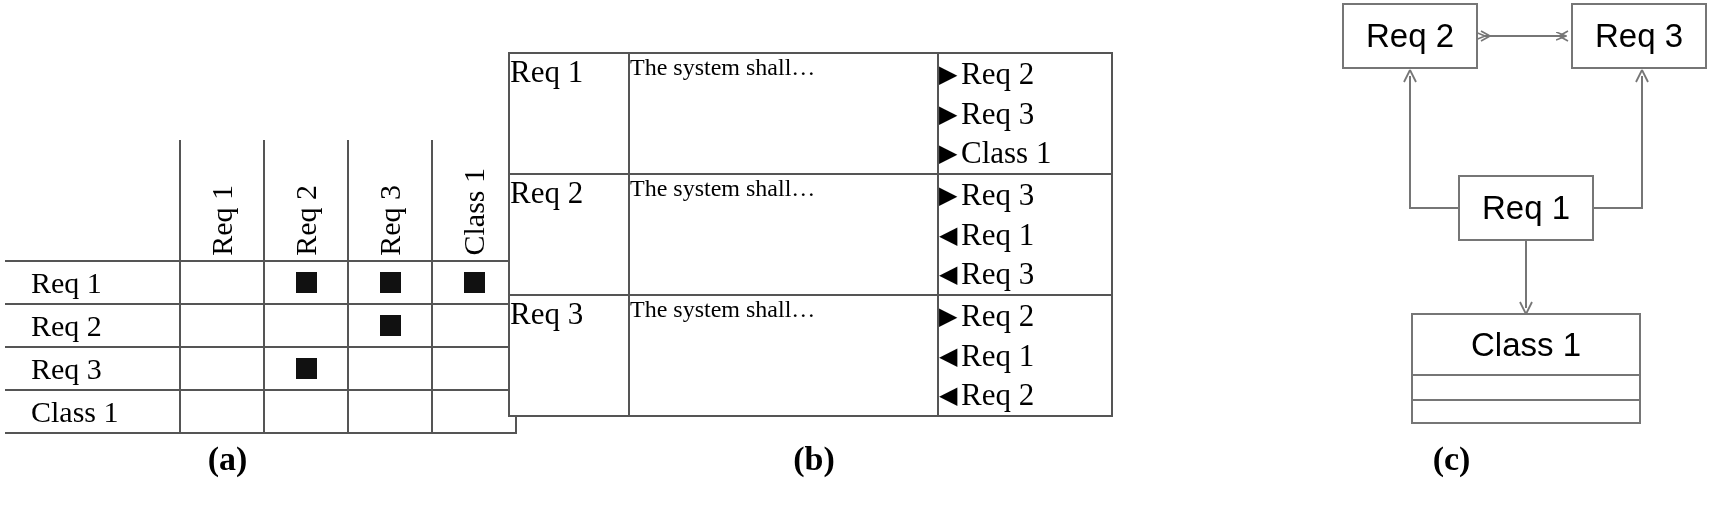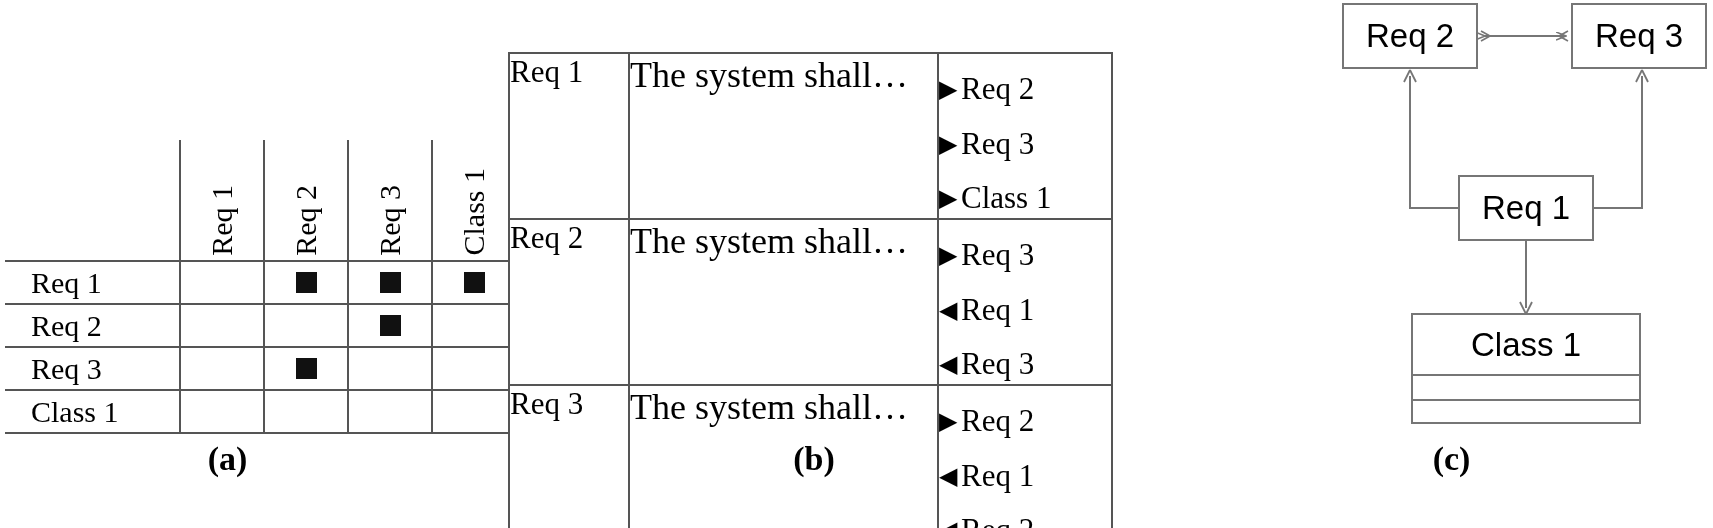--- a/index.html
+++ b/index.html
@@ -33,23 +33,23 @@
   .mark{display:inline-block;width:21px;height:21px;background:#111;
         vertical-align:middle;}
   #cap-a{left:5px;top:440px;width:445px;}
 
   
   #fig-b{left:508px;top:52px;}
   table.reqtbl{border-collapse:collapse;border:2px solid #555;}
   table.reqtbl td{border:2px solid #555;padding:0;background:#fff;
                   vertical-align:top;}
   td.c-id{width:118px;height:116px;font-size:31px;padding:10px 0 0 18px;}
-  td.c-desc{width:307px;font-size:36px;padding:10px 0 0 16px;}
+  td.c-desc{width:307px;font-size:24px;padding:10px 0 0 16px;}
   td.c-links{width:172px;font-size:31px;padding:8px 0 0 14px;}
-  .linkrow{display:block;line-height:1.28;white-space:nowrap;margin-top:15px;}
+  .linkrow{display:block;line-height:1.28;white-space:nowrap;}
   .arr{display:inline-block;width:22px;font-size:24px;line-height:1;
        position:relative;top:-2px;}
   #cap-b{left:508px;top:440px;width:612px;}
 
   
   #fig-c{left:1190px;top:0px;width:523px;height:440px;}
   #cap-c{left:1190px;top:440px;width:523px;}
   .dbox{position:absolute;border:2px solid #767676;background:#fff;
         font-family:"Liberation Sans",sans-serif;font-size:33px;
         display:flex;align-items:center;justify-content:center;

